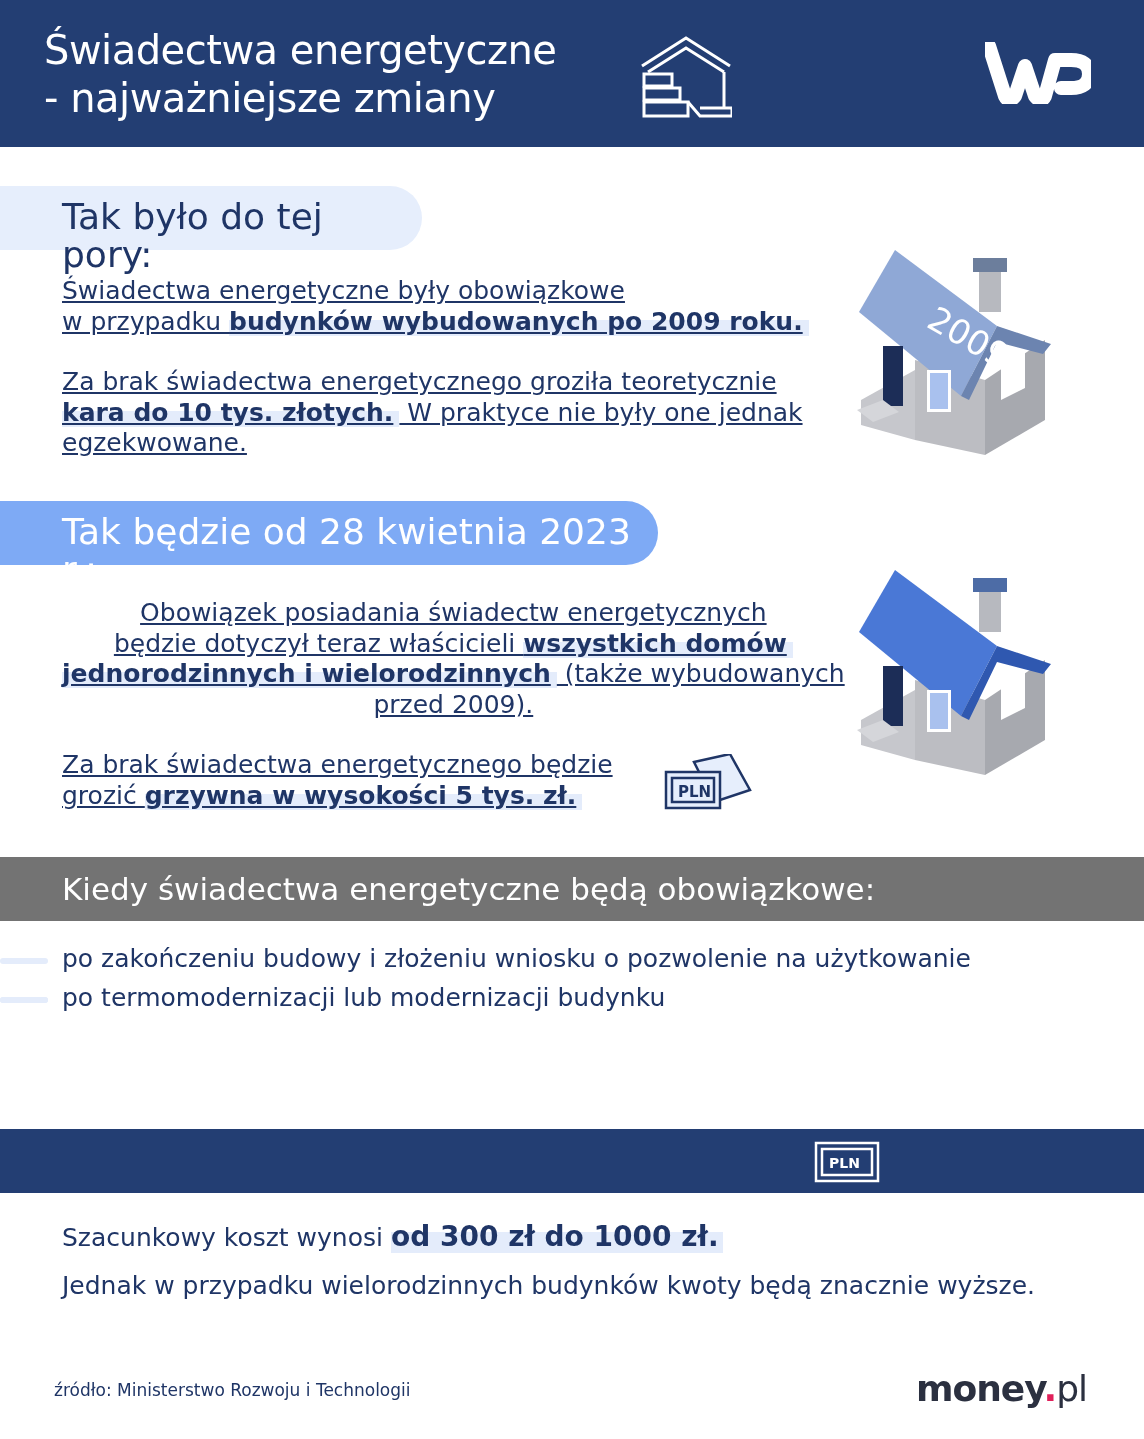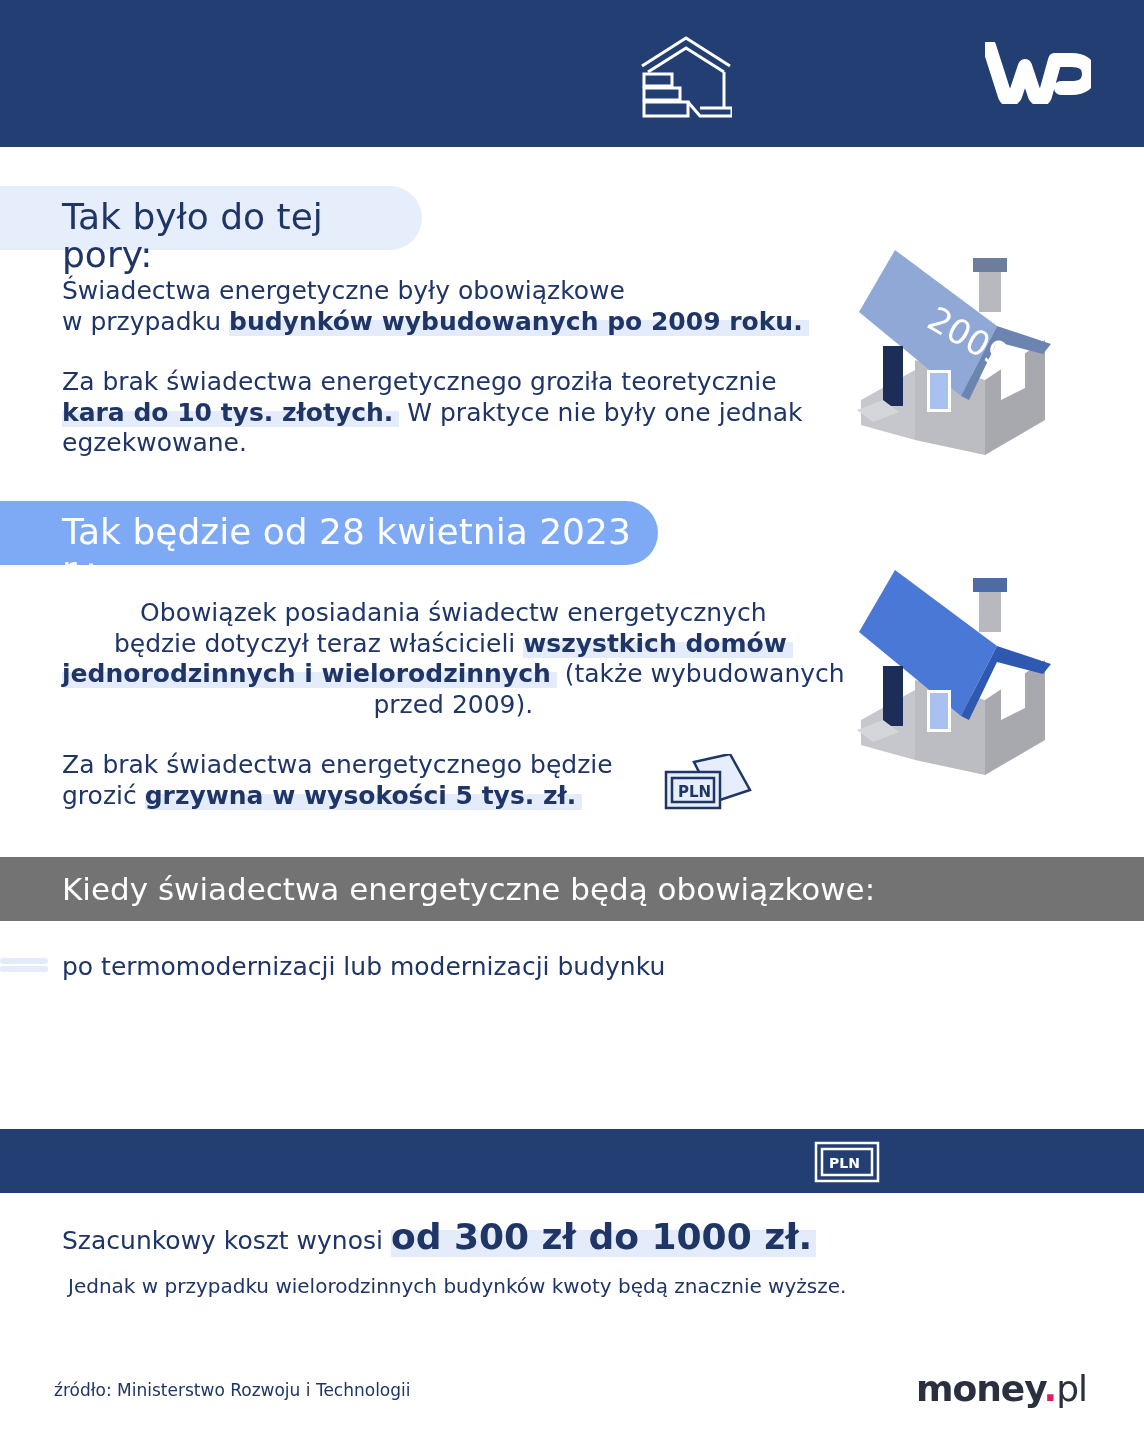--- a/index.html
+++ b/index.html
@@ -9,44 +9,48 @@
   .header-house { position: absolute; left: 640px; top: 36px; }
   .wp-logo { position: absolute; left: 985px; top: 42px; }
 
   .pill { position: absolute; left: 0; height: 64px; border-radius: 0 32px 32px 0; }
   .pill span { position: absolute; left: 62px; top: 12px; font-size: 36px; line-height: 38px; }
   .pill1 { top: 186px; width: 422px; background: #e6eefc; }
   .pill1 span { color: #1f3566; }
   .pill2 { top: 501px; width: 658px; background: #7eaaf5; }
   .pill2 span { color: #fff; }
 
-  .para { position: absolute; left: 62px; font-size: 25px; line-height: 30.5px; color: #1f3566; }
+  .para { position: absolute; left: 62px; font-size: 25px; line-height: 30.5px; color: #1f3566; text-decoration: underline; }
   .hl { font-weight: bold; background: linear-gradient(to bottom, transparent 45%, #e4ecfb 45%); padding-right: 6px; }
 
   .band { position: absolute; left: 0; width: 1144px; height: 64px; }
   .band span { position: absolute; left: 62px; top: 13px; font-size: 31px; line-height: 38px; color: #fff; }
   .band3 { top: 857px; background: #737373; }
   .band4 { top: 1129px; background: #233e73; }
 
   .list { position: absolute; left: 0; top: 944px; }
   .li { position: relative; padding-left: 62px; font-size: 25px; line-height: 30.5px; margin-bottom: 8px; width: 1100px; }
   .li .dash { position: absolute; left: 0; top: 14px; width: 48px; height: 6px; border-radius: 3px; background: #e4ecfb; }
 
   .cost1 { position: absolute; left: 62px; top: 1218px; font-size: 25px; line-height: 38px; }
-  .cost1 .big { font-size: 36px; font-weight: 600; background: linear-gradient(to bottom, transparent 35%, #e4ecfb 35%); padding-right: 4px; }
-  .cost2 { position: absolute; left: 68px; top: 1270px; font-size: 20px; line-height: 32px; }
+  .cost1 .big { font-size: 28px; font-weight: 600; background: linear-gradient(to bottom, transparent 35%, #e4ecfb 35%); padding-right: 4px; }
+  .cost2 { position: absolute; left: 62px; top: 1270px; font-size: 25px; line-height: 32px; }
   .source { position: absolute; left: 54px; top: 1380px; font-size: 17px; color: #1f3566; }
   .money { position: absolute; left: 916px; top: 1368px; font-size: 36px; font-weight: bold; color: #2b3040; letter-spacing: -1px; }
   .money .dot { color: #e0205a; }
   .money .pl { font-weight: normal; }
 </style>
 </head>
 <body>
 
 <div class="header">
+  <div class="header-title">
+    <div>Świadectwa energetyczne</div>
+    <div>- najważniejsze zmiany</div>
+  </div>
   <svg class="header-house" width="92" height="86" viewBox="0 0 92 86" fill="none" stroke="#fff" stroke-width="3">
     <polyline points="2,30 46,2 90,30"></polyline>
     <polyline points="8,36 46,12 84,36"></polyline>
     <line x1="84" y1="36" x2="84" y2="72"></line>
     <rect x="4" y="38" width="28" height="12"></rect>
     <rect x="4" y="52" width="36" height="12"></rect>
     <rect x="4" y="66" width="44" height="14"></rect>
     <polyline points="48,66 60,80 92,80 92,72 60,72"></polyline>
   </svg>
   <svg class="wp-logo" width="106" height="62" viewBox="0 0 106 62">
@@ -115,21 +119,21 @@
   <rect x="72" y="120" width="24" height="42" fill="#fff"></rect>
     <rect x="75" y="123" width="18" height="36" fill="#a9c1ee"></rect>
   <polygon points="146,112 170,100 170,138 146,150" fill="#fff"></polygon>
   <polygon points="2,160 28,150 44,162 18,172" fill="#d5d6da"></polygon>
 </svg>
 
 <div class="band band3">
   <span>Kiedy świadectwa energetyczne będą obowiązkowe:</span>
 </div>
 <div class="list">
-  <div class="li"><div class="dash"></div></div>
+  <div class="li"><div class="dash"></div><span>po zakończeniu budowy i złożeniu wniosku o pozwolenie na użytkowanie</span></div>
   <div class="li" style="width:960px;"><div class="dash"></div></div>
   <div class="li"><div class="dash"></div><span>po termomodernizacji lub modernizacji budynku</span></div>
 </div>
 
 <div class="band band4">
   <svg style="position:absolute;left:814px;top:12px;" width="66" height="42" viewBox="0 0 66 42" fill="none" stroke="#fff" stroke-width="2.5">
     <rect x="2" y="2" width="62" height="38"></rect>
     <rect x="8" y="8" width="50" height="26"></rect>
     <text x="15" y="27" font-size="14" font-weight="bold" fill="#fff" stroke="none" font-family="DejaVu Sans, sans-serif">PLN</text>
   </svg>

